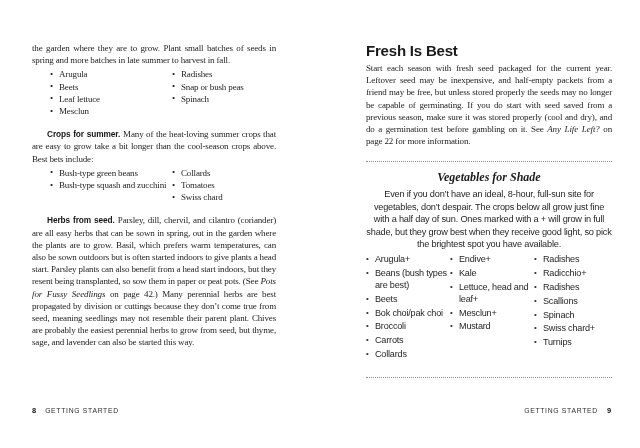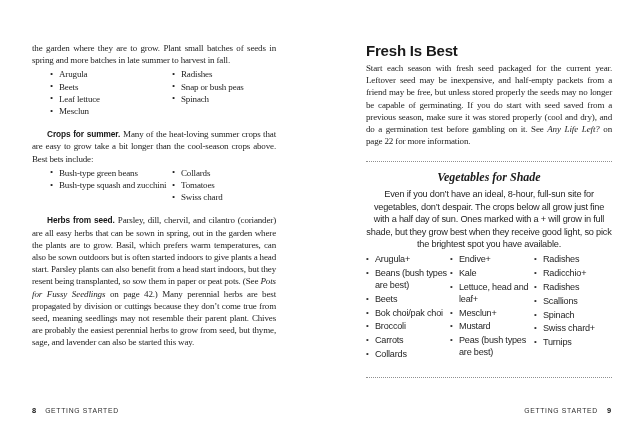--- a/index.html
+++ b/index.html
@@ -138,21 +138,20 @@
       <div class="sli">Broccoli</div>
       <div class="sli">Carrots</div>
       <div class="sli">Collards</div>
     </div>
     <div class="c2">
       <div class="sli">Endive+</div>
       <div class="sli">Kale</div>
       <div class="sli">Lettuce, head and leaf+</div>
       <div class="sli">Mesclun+</div>
       <div class="sli">Mustard</div>
-      <div class="sli">Peas (bush types are best)</div>
     </div>
     <div class="c3">
       <div class="sli">Radishes</div>
       <div class="sli">Radicchio+</div>
       <div class="sli">Radishes</div>
       <div class="sli">Scallions</div>
       <div class="sli">Spinach</div>
       <div class="sli">Swiss chard+</div>
       <div class="sli">Turnips</div>
     </div>

